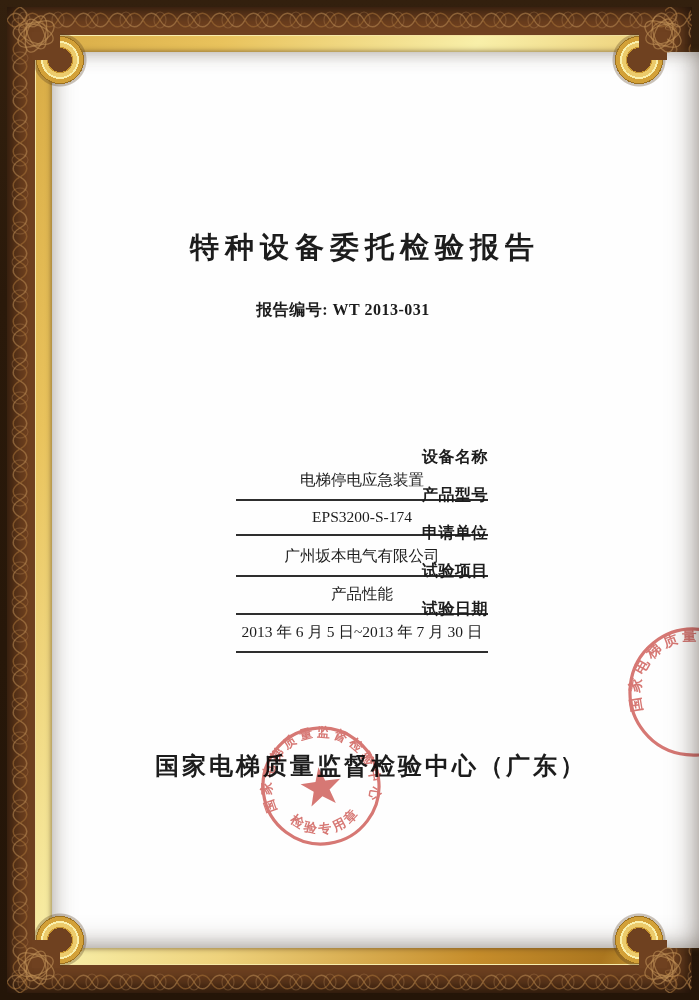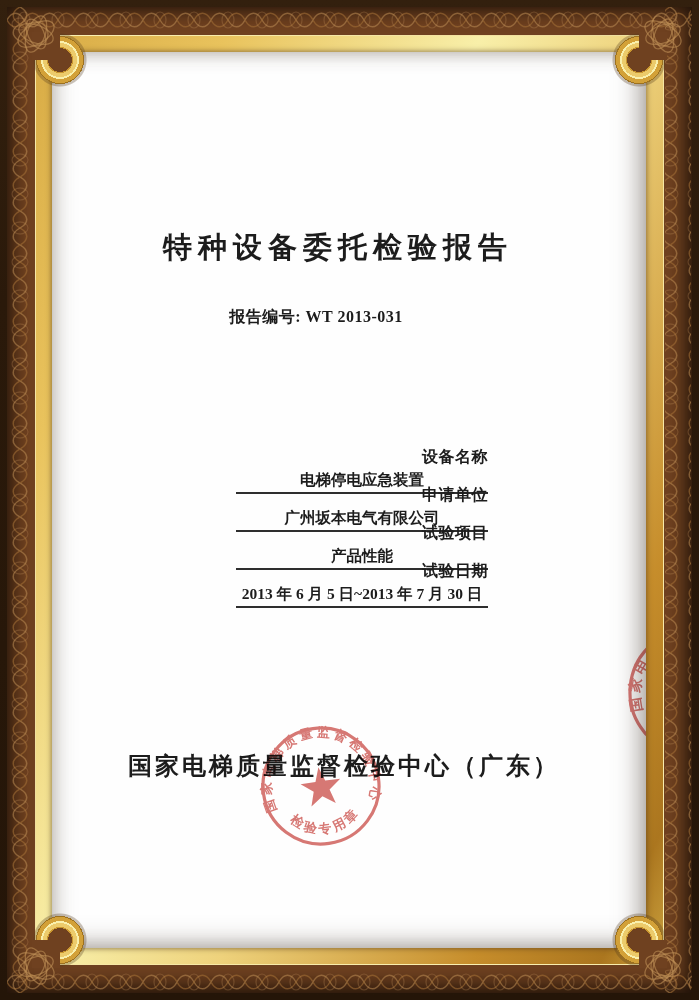--- a/index.html
+++ b/index.html
@@ -7,21 +7,21 @@
          background:linear-gradient(180deg,#33200e,#2a190a 30%,#241508 100%);
          font-family:"Liberation Serif","DejaVu Serif",serif;color:#1c1c1c;}
   
   .band{position:absolute;inset:7px;background:#6f4120;
         box-shadow:inset 0 8px 16px rgba(0,0,0,.28), inset 0 -12px 18px rgba(0,0,0,.38),
                    inset 10px 0 16px rgba(0,0,0,.28), inset -10px 0 16px rgba(0,0,0,.32);}
   .band svg{position:absolute;inset:0;width:100%;height:100%;}
   .gold{position:absolute;inset:35px;
         background:linear-gradient(115deg,#d8ab45 0%,#e9c35d 18%,#f8efa9 42%,#eed27c 58%,#c68d2b 82%,#ab761f 94%,#caa23f 100%);
         border:1px solid rgba(250,240,180,.85);box-sizing:border-box;}
-  .paper{position:absolute;left:52px;top:52px;width:594px;height:896px;background:#fefefe;overflow:hidden;
+  .paper{position:absolute;left:52px;top:52px;width:648px;height:896px;background:#fefefe;overflow:hidden;
          box-shadow:0 0 5px 1px rgba(80,55,28,.55),
                     inset -18px 0 26px -12px rgba(105,95,85,.55),
                     inset 0 -16px 24px -12px rgba(108,98,88,.5),
                     inset 16px 0 22px -14px rgba(120,110,98,.45),
                     inset 0 14px 20px -14px rgba(122,112,100,.45);}
   
   .corner{position:absolute;width:56px;height:56px;z-index:4;pointer-events:none;}
   .corner.tl{left:32px;top:32px;
     background:conic-gradient(from 270deg at 28px 28px,#6f4120 0 90deg,rgba(0,0,0,0) 90deg),
       radial-gradient(circle at 28px 28px,#6f4120 0 12px,#c9962f 12px 13px,#eccb6b 13px 17px,#f9f0ad 17px 19px,#d3a138 19px 23px,#9c7120 23px 24px,rgba(80,55,25,.3) 24px 26px,rgba(0,0,0,0) 27px);}
@@ -34,26 +34,26 @@
   .corner.br{left:611px;top:912px;
     background:conic-gradient(from 90deg at 28px 28px,#6f4120 0 90deg,rgba(0,0,0,0) 90deg),
       radial-gradient(circle at 28px 28px,#6f4120 0 12px,#c9962f 12px 13px,#eccb6b 13px 17px,#f9f0ad 17px 19px,#d3a138 19px 23px,#9c7120 23px 24px,rgba(80,55,25,.3) 24px 26px,rgba(0,0,0,0) 27px);}
   .knot{position:absolute;width:46px;height:46px;z-index:5;pointer-events:none;}
   .knot.tl{left:13px;top:11px;} .knot.tr{left:640px;top:11px;}
   .knot.bl{left:13px;top:943px;} .knot.br{left:640px;top:943px;}
   
   .title{position:absolute;top:176px;left:0;width:100%;text-align:center;
          font-size:29px;font-weight:bold;letter-spacing:6px;transform:translateX(-11px);white-space:nowrap;}
   .repno{position:absolute;top:248px;left:0;width:100%;text-align:center;
-         font-size:16px;font-weight:bold;letter-spacing:.5px;transform:translateX(-33px);white-space:nowrap;margin-top:7px;}
+         font-size:16px;font-weight:bold;letter-spacing:.5px;transform:translateX(-33px);white-space:nowrap;}
   .form{position:absolute;left:106px;top:395px;width:330px;}
   .frow{height:38px;display:flex;align-items:flex-end;flex-direction:column;}
   .flbl{width:66px;font-size:16px;font-weight:bold;padding-bottom:2px;white-space:nowrap;letter-spacing:.5px;}
   .fval{width:252px;margin-left:4px;border-bottom:2px solid #2e2e2e;text-align:center;
-        font-size:15.5px;font-weight:bold;padding-bottom:1px;white-space:nowrap;}
+        font-size:15.5px;font-weight:normal;padding-bottom:8px;white-space:nowrap;}
   .issuer{position:absolute;top:700px;left:0;width:100%;text-align:center;font-weight:bold;}
   .iss1{font-size:20px;line-height:28px;transform:translateX(-26px);letter-spacing:.5px;white-space:nowrap;}
   .iss2{font-size:24px;line-height:28px;transform:translateX(-5px);letter-spacing:3px;white-space:nowrap;}
   
   .seal{position:absolute;mix-blend-mode:multiply;opacity:.82;}
   .seal-main{left:199px;top:664px;width:140px;height:140px;transform:rotate(-8deg);}
   .seal-edge{left:566px;top:565px;width:150px;height:150px;transform:rotate(6deg);}
   .seal text{font-family:"Liberation Serif","DejaVu Serif",serif;font-weight:bold;}
 </style>
 </head>
@@ -90,20 +90,24 @@
 
     <div class="repno">
       <span>报告编号:</span>
       <span>WT 2013-031</span>
     </div>
 
     <div class="form">
       <div class="frow">
         <span class="flbl">设备名称</span>
         <span class="fval">电梯停电应急装置</span>
+      </div>
+      <div class="frow">
+        <span class="flbl">产品型号</span>
+        <span class="fval">EPS3200-S-174</span>
       </div>
       <div class="frow">
         <span class="flbl">申请单位</span>
         <span class="fval">广州坂本电气有限公司</span>
       </div>
       <div class="frow">
         <span class="flbl">试验项目</span>
         <span class="fval">产品性能</span>
       </div>
       <div class="frow">

